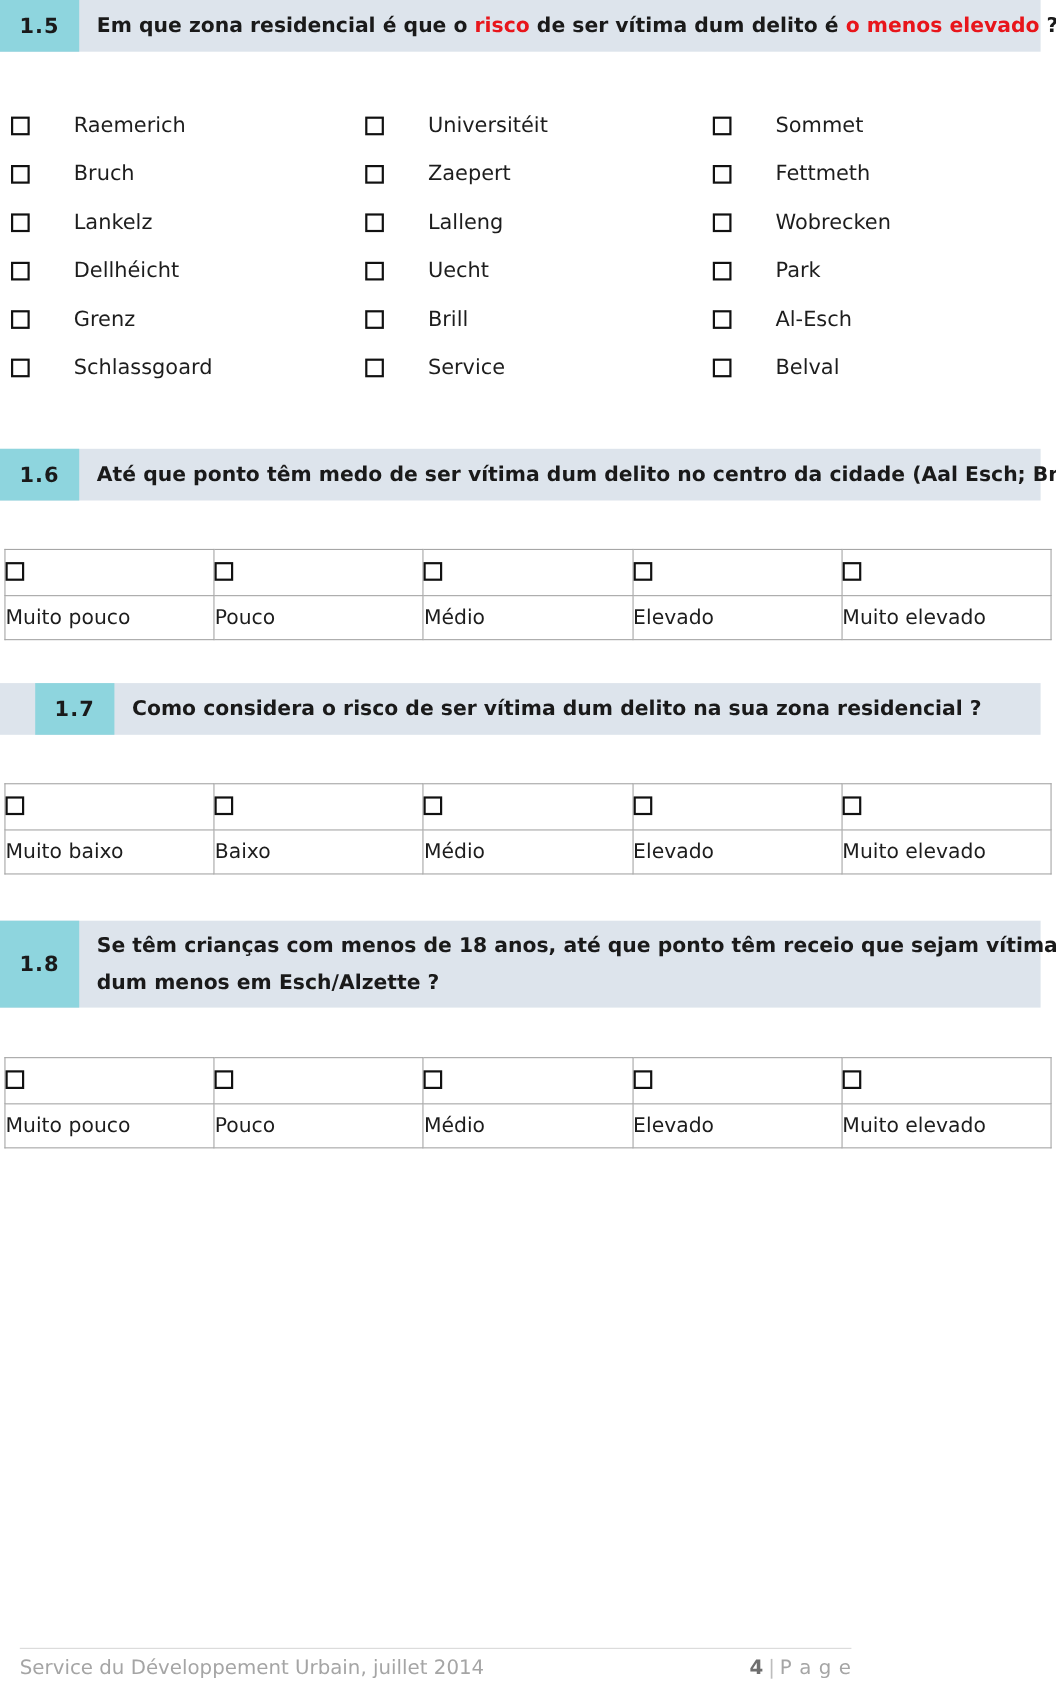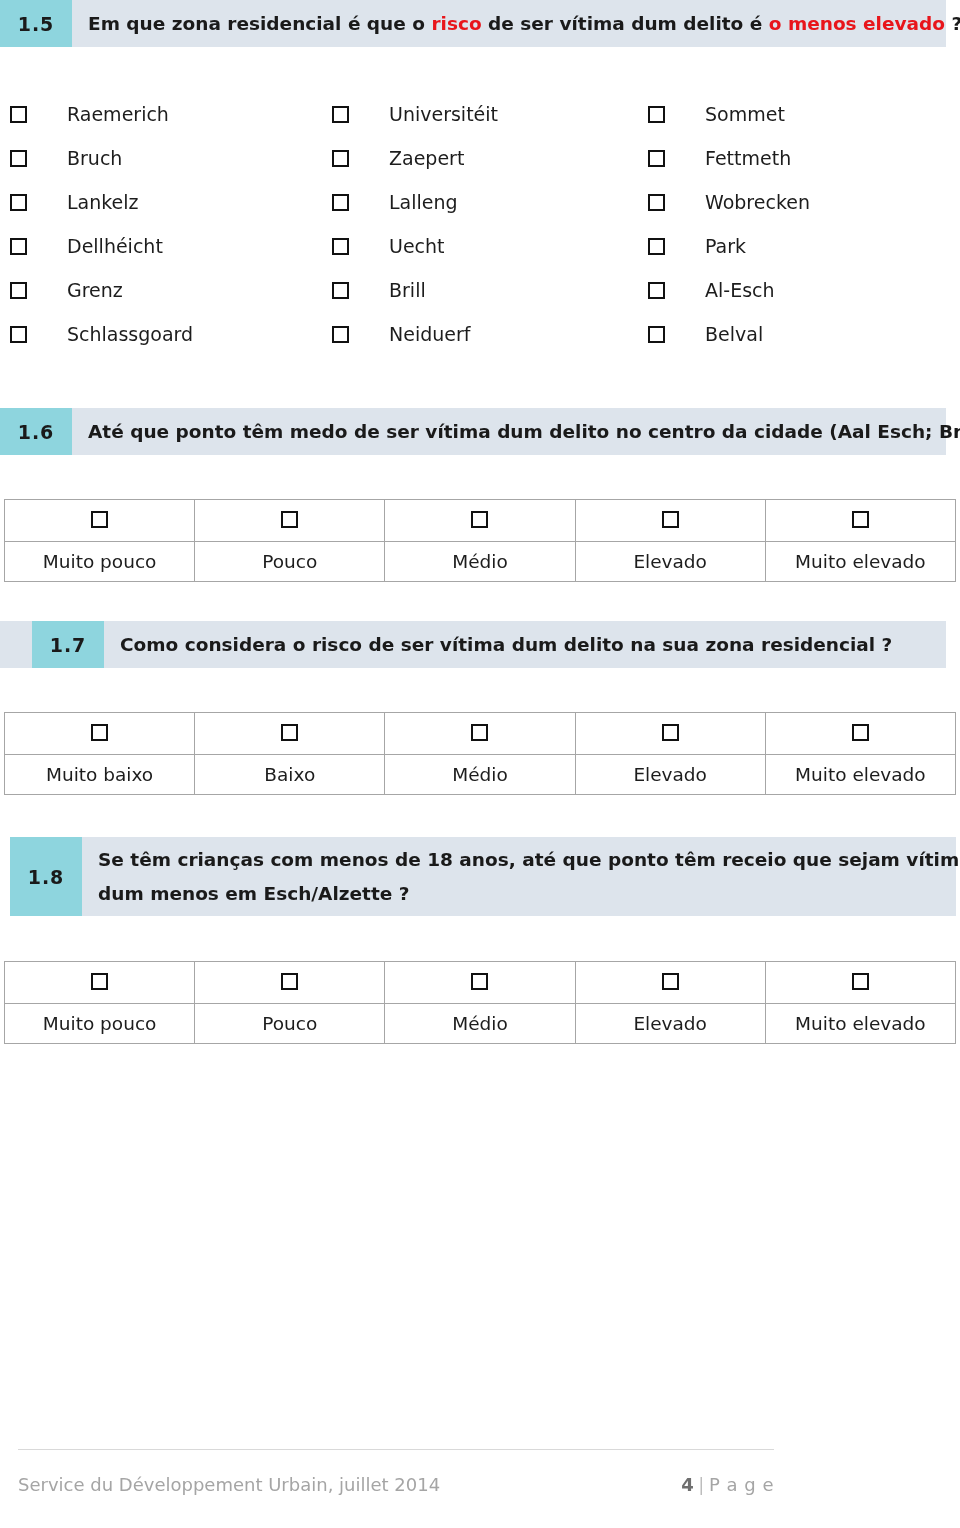--- a/index.html
+++ b/index.html
@@ -102,21 +102,21 @@
   .scale-table {
     position: absolute;
     left: 4px;
     width: 952px;
     border-collapse: collapse;
     table-layout: fixed;
     box-sizing: border-box;
   }
   .scale-table td {
     border: 1px solid #a6a6a6;
-    text-align: center;
+    text-align: left;
     box-sizing: border-box;
     padding: 0;
   }
   .scale-table tr.boxrow td {
     height: 42px;
     vertical-align: middle;
   }
   .scale-table tr.labelrow td {
     height: 40px;
     vertical-align: middle;
@@ -124,23 +124,23 @@
     font-weight: normal;
     color: #1d1d1d;
     white-space: nowrap;
   }
 
   
   .footer {
     position: absolute;
     left: 18px;
     right: 18px;
-    bottom: 33px;
+    bottom: 1px;
     border-top: 1px solid #d9d9d9;
-    padding-top: 24px;
+    padding-top: 7px;
     display: flex;
     align-items: baseline;
     justify-content: space-between;
     color: #a5a5a5;
     font-size: 18px;
   }
   .footer .fleft { white-space: nowrap; }
   .footer .fright {
     white-space: nowrap;
     letter-spacing: 0.5px;
@@ -210,21 +210,21 @@
       <div class="zone-item">
         <span class="cb"></span>
         <span class="zlabel">Uecht</span>
       </div>
       <div class="zone-item">
         <span class="cb"></span>
         <span class="zlabel">Brill</span>
       </div>
       <div class="zone-item">
         <span class="cb"></span>
-        <span class="zlabel">Neiduerf</span>
+        <span class="zlabel">Service</span>
       </div>
     </div>
 
     <div class="zone-col c3">
       <div class="zone-item">
         <span class="cb"></span>
         <span class="zlabel">Sommet</span>
       </div>
       <div class="zone-item">
         <span class="cb"></span>
@@ -299,21 +299,21 @@
     <tr class="labelrow">
       <td>Muito baixo</td>
       <td>Baixo</td>
       <td>Médio</td>
       <td>Elevado</td>
       <td>Muito elevado</td>
     </tr>
   </tbody>
     </table>
 
-  <div class="qbar" style="left:10px; top:837px; width:946px; height:79px;">
+  <div class="qbar" style="left:0; top:837px; width:946px; height:79px;">
     <div class="qnum" style="width:72px; align-items:center;">1.8</div>
     <div class="qtext">
       <div class="line">
         <span>Se têm crianças com menos de 18 anos, até que ponto têm receio que sejam vítimas</span>
       </div>
       <div class="line">
         <span>dum menos em Esch/Alzette ?</span>
       </div>
     </div>
   </div>

